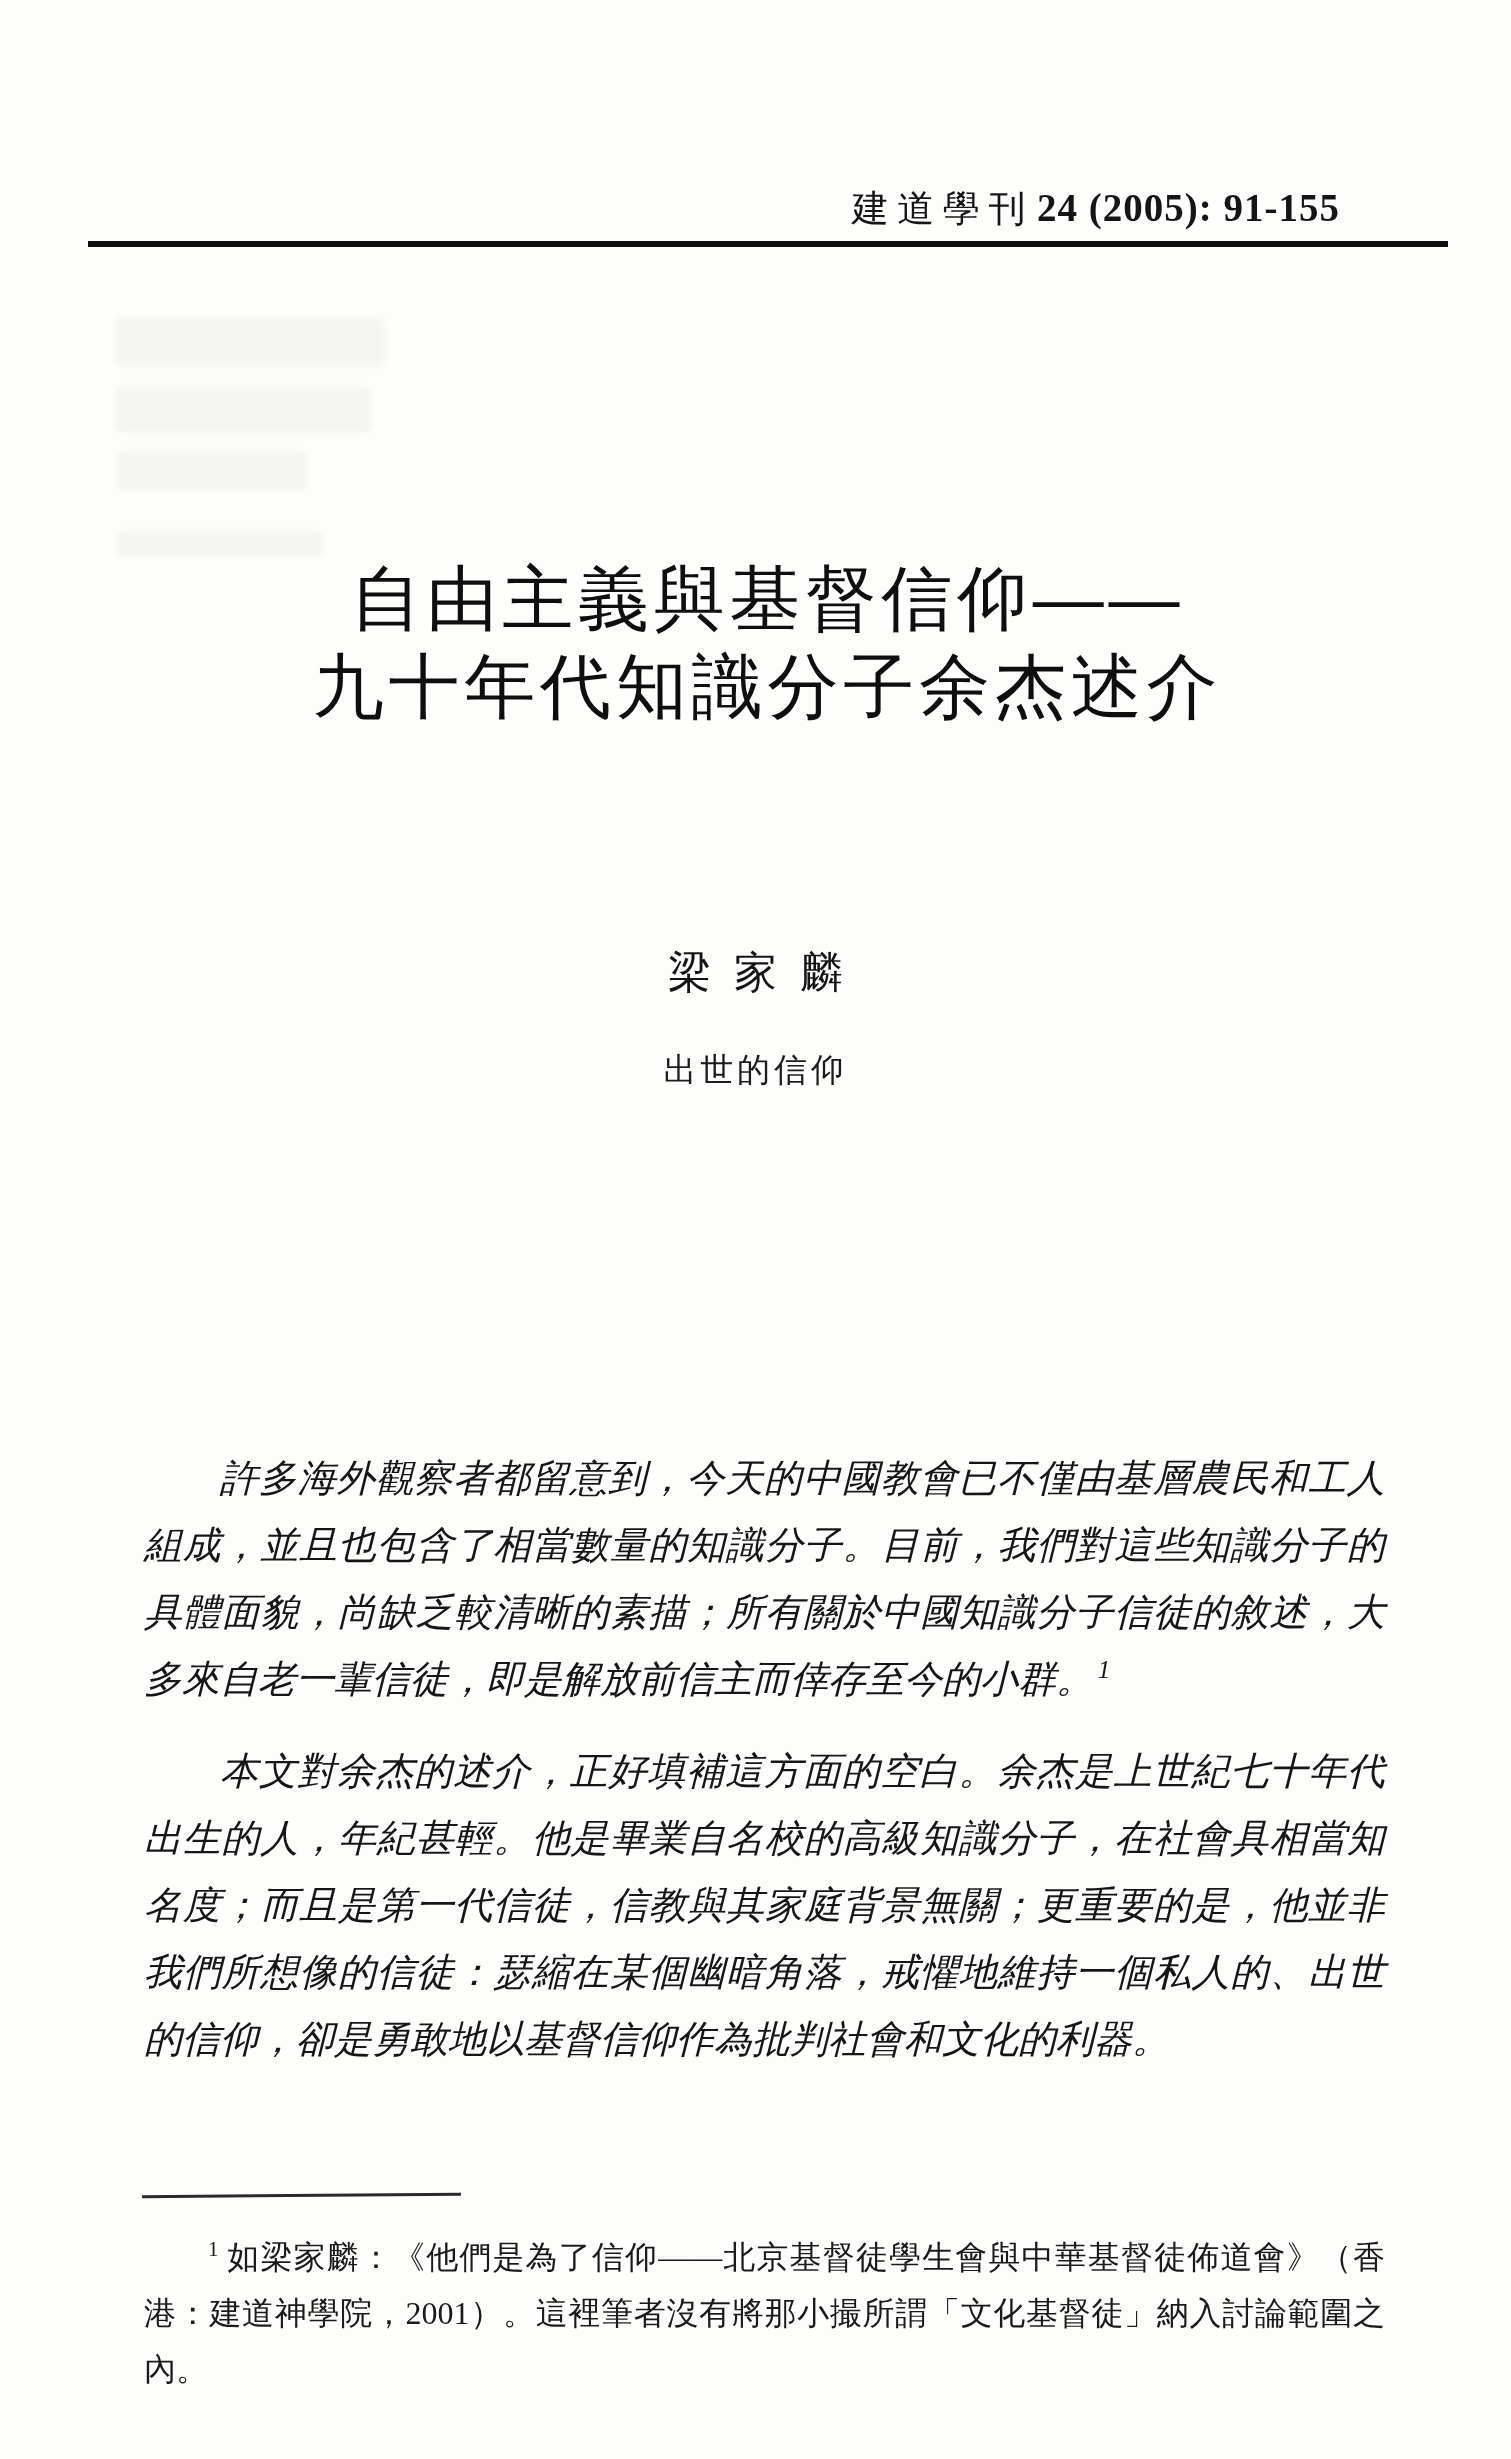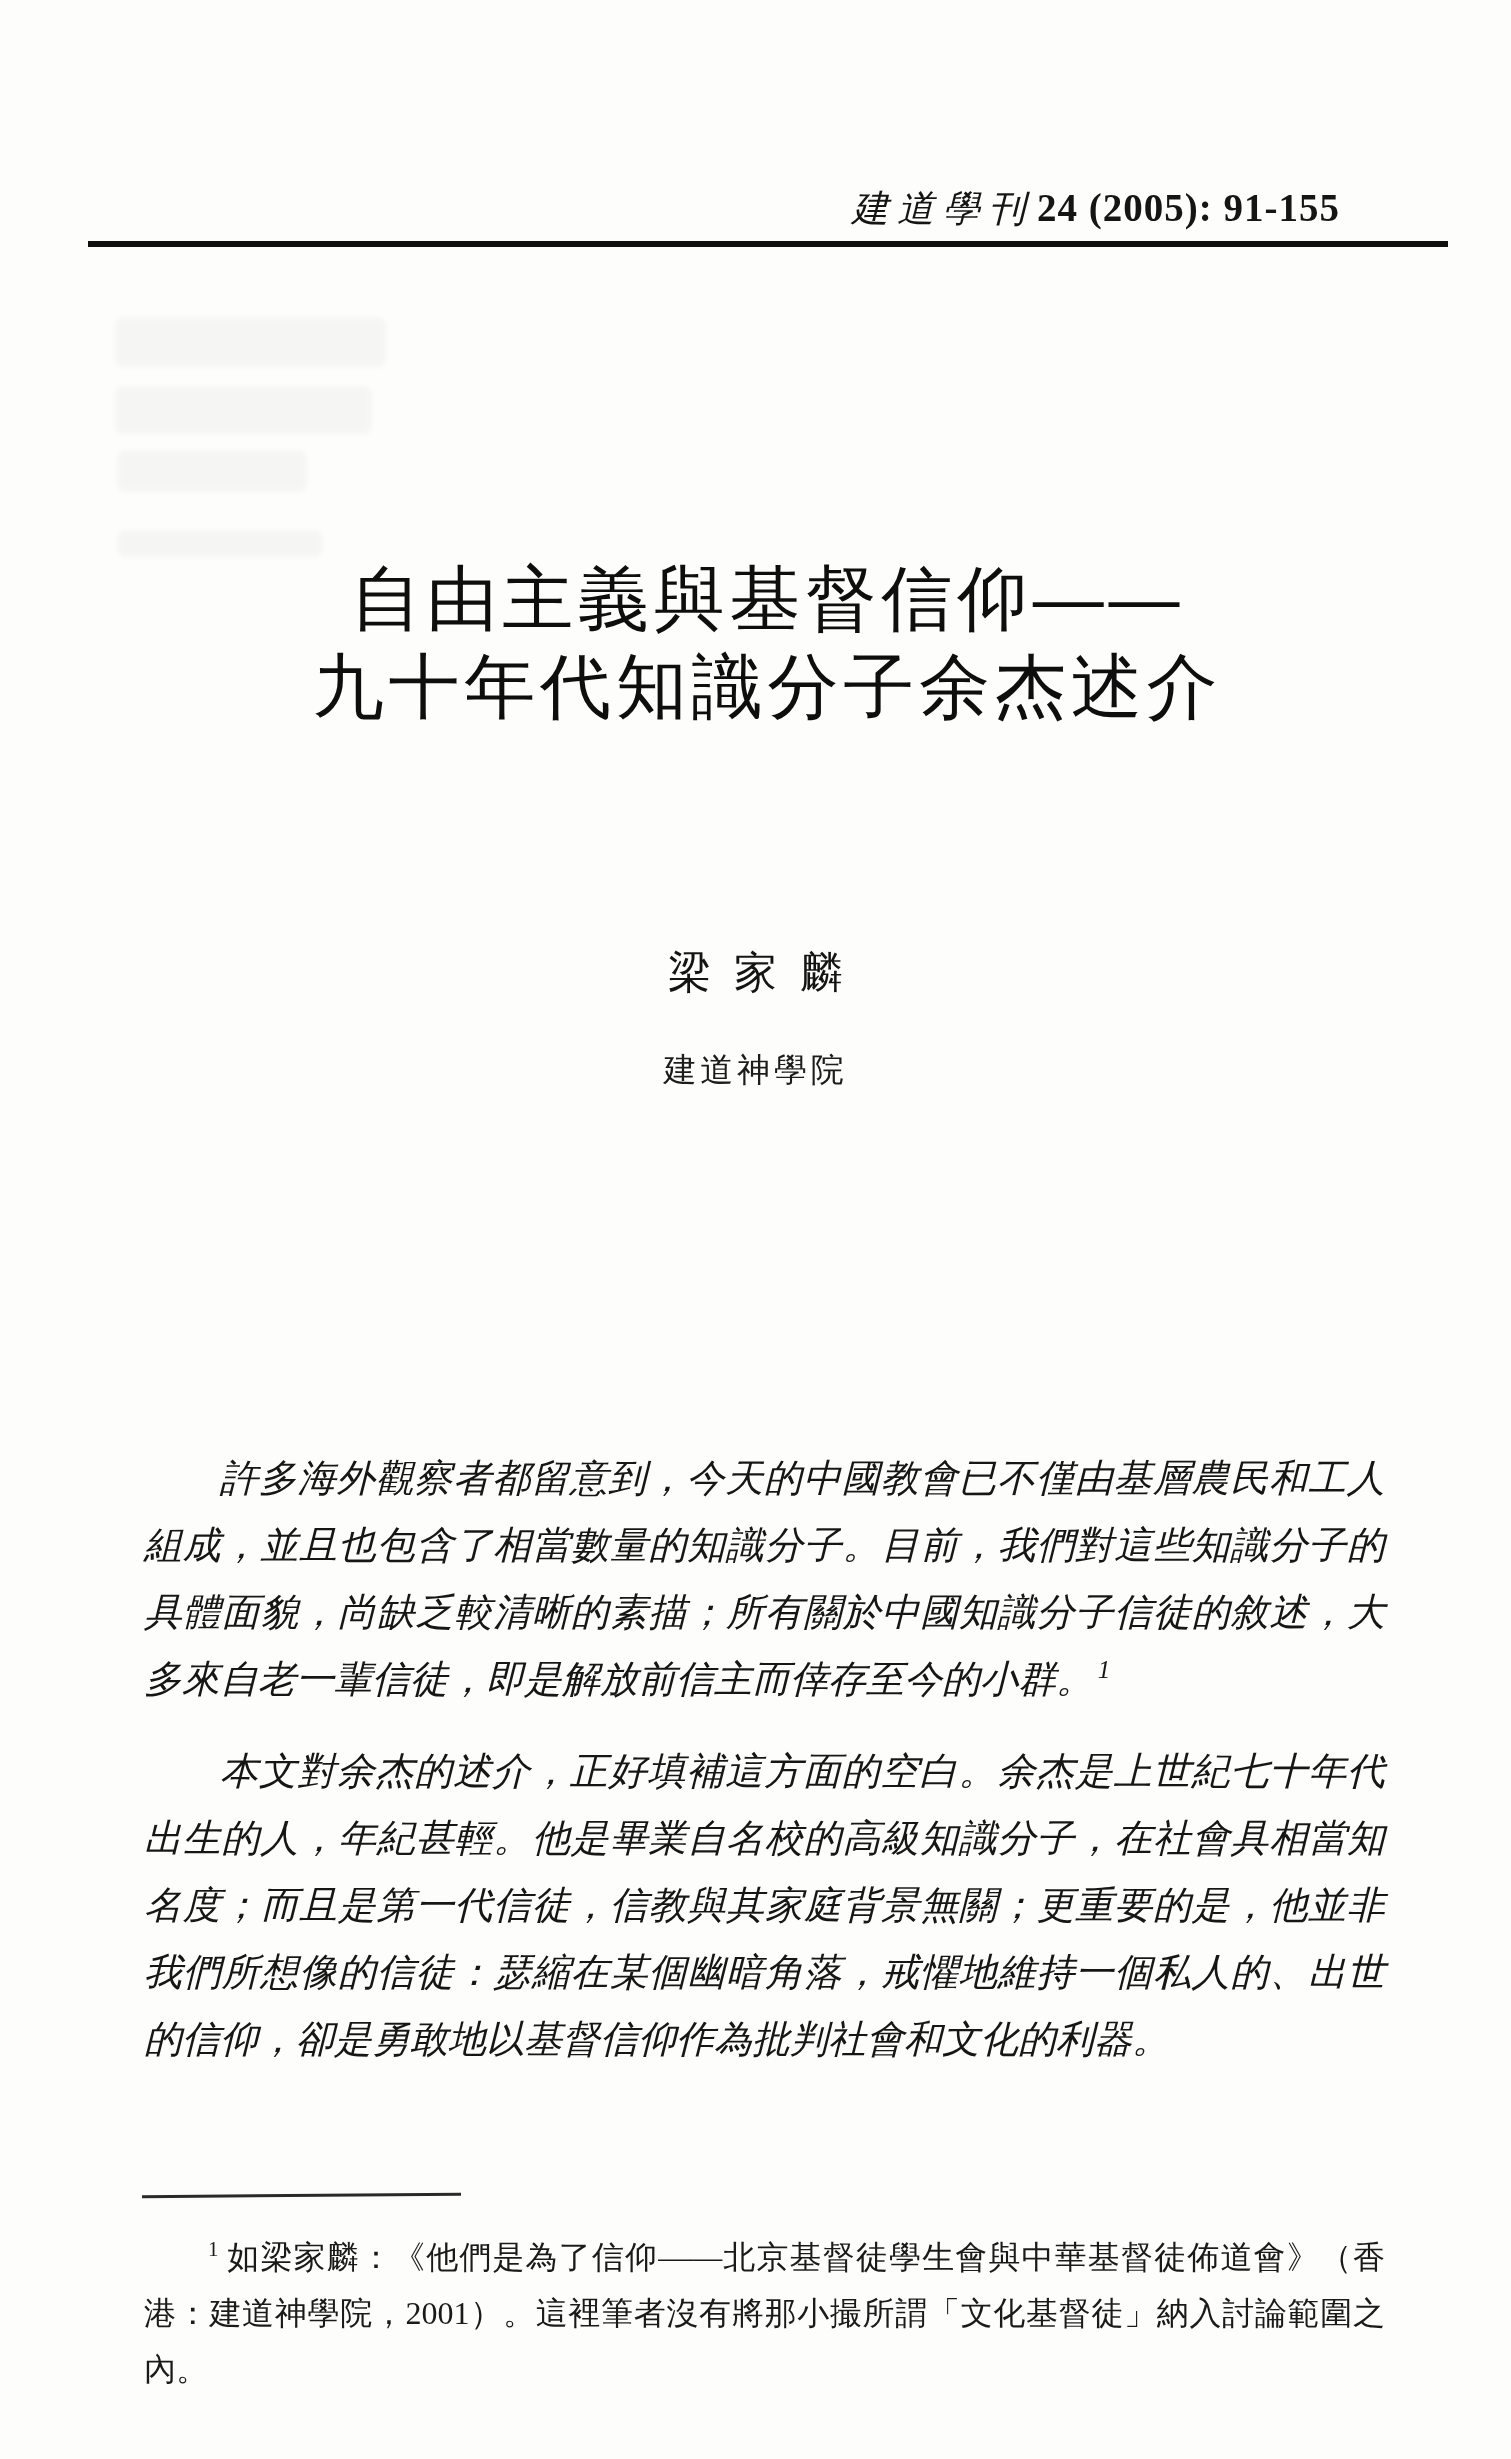--- a/index.html
+++ b/index.html
@@ -17,21 +17,20 @@
 
   
   .journal-line {
     position: absolute;
     top: 184px;
     right: 171px;
     white-space: nowrap;
     color: #151515;
   }
   .journal-name {
-    font-style: italic;
     font-size: 37px;
     letter-spacing: 8.6px;
     font-family: "Liberation Serif", "DejaVu Serif", serif;
   }
   .journal-issue {
     font-weight: bold;
     font-size: 39px;
     letter-spacing: 1px;
     margin-left: 3px;
     font-family: Liberation Serif, serif;
@@ -157,21 +156,21 @@
   <div class="ghost g3"></div>
   <div class="ghost g4"></div>
 
   <div class="title-block">
     <div>自由主義與基督信仰——</div>
     <div>九十年代知識分子余杰述介</div>
   </div>
 
   <div class="author-block">
     <div class="author-name">梁家麟</div>
-    <div class="affil-zh">建道神學院</div>
+    <div class="affil-zh">出世的信仰</div>
   </div>
 
   <div class="body-block">
     <p><span>許多海外觀察者都留意到，今天的中國教會已不僅由基層農民和工人組成，並且也包含了相當數量的知識分子。目前，我們對這些知識分子的具體面貌，尚缺乏較清晰的素描；所有關於中國知識分子信徒的敘述，大多來自老一輩信徒，即是解放前信主而倖存至今的小群。</span><sup class="fn-ref">1</sup></p>
     <p><span>本文對余杰的述介，正好填補這方面的空白。余杰是上世紀七十年代出生的人，年紀甚輕。他是畢業自名校的高級知識分子，在社會具相當知名度；而且是第一代信徒，信教與其家庭背景無關；更重要的是，他並非我們所想像的信徒：瑟縮在某個幽暗角落，戒懼地維持一個私人的、出世的信仰，卻是勇敢地以基督信仰作為批判社會和文化的利器。</span></p>
   </div>
 
   <div class="footnote-rule"></div>
   <div class="footnote-block">
     <p><sup class="fn-marker">1</sup><span>如梁家麟：《他們是為了信仰——北京基督徒學生會與中華基督徒佈道會》（香港：建道神學院，2001）。這裡筆者沒有將那小撮所謂「文化基督徒」納入討論範圍之內。</span></p>

